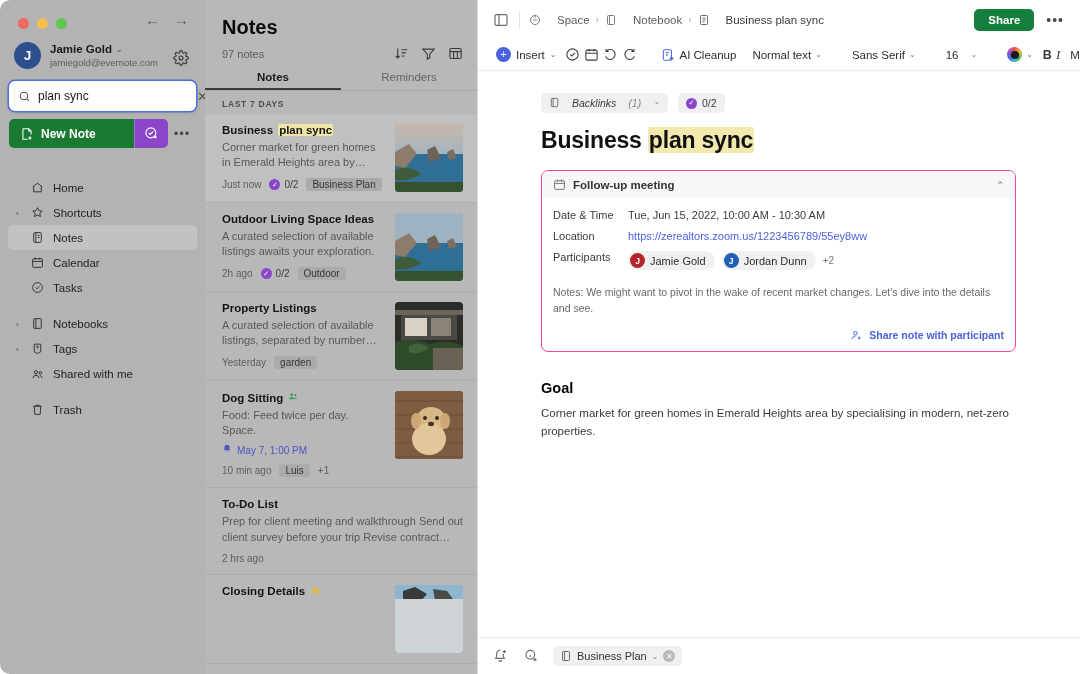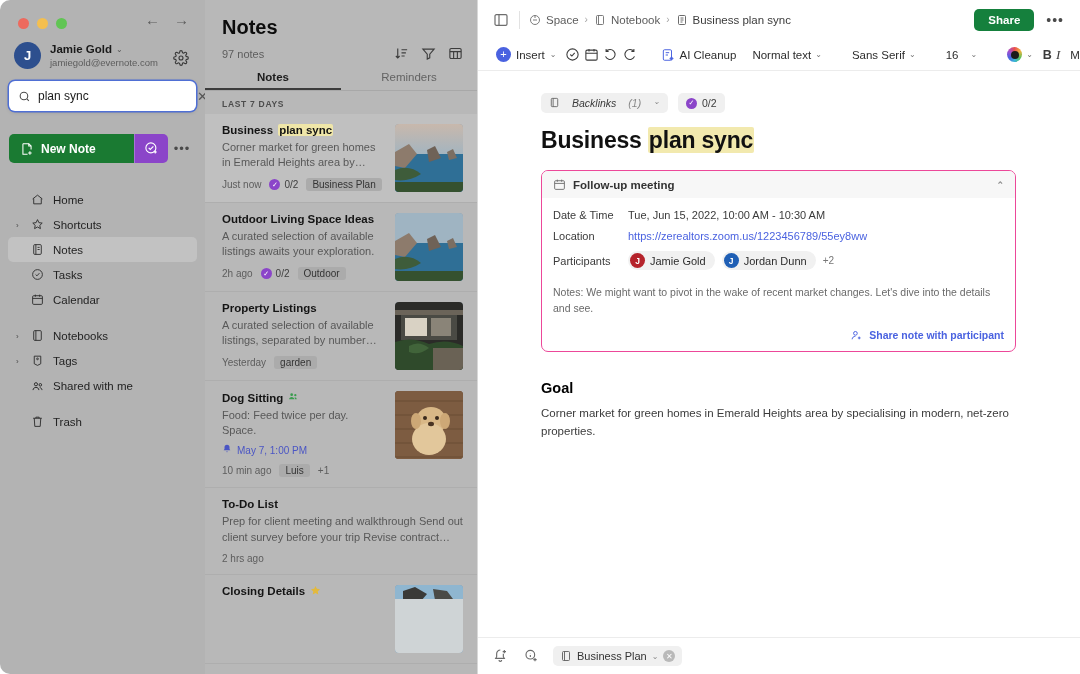--- a/index.html
+++ b/index.html
@@ -81,22 +81,22 @@
     font-family: "Liberation Sans", sans-serif;
     font-size: 12px; color: #1a1a1a;
     margin-left: 7px; flex: 1; height: 100%;
   }
   .clear-x {
     color: #555; font-size: 13px; cursor: pointer;
     line-height: 1; padding-left: 4px;
   }
 
   .actionrow {
-    display: flex; align-items: flex-end;
-    margin: 8px 9px 12px 9px; height: 44px;
+    display: flex; align-items: flex-start;
+    margin: 8px 9px 0 9px; height: 44px;
   }
   .newnote {
     flex: 1; height: 29px;
     background: #1a7a32;
     color: #fff;
     border-radius: 5px 0 0 5px;
     display: flex; align-items: center; gap: 7px;
     padding-left: 11px;
     font-size: 12px; font-weight: 600;
     cursor: pointer;
@@ -257,21 +257,21 @@
   }
   .ed-sidebtn {
     width: 19px; height: 19px; color: #6d6d6d; cursor: pointer;
     display: flex; align-items: center; justify-content: center;
   }
   .ed-divider { width: 1px; height: 18px; background: #e2e2e2; }
   .crumbs {
     display: flex; align-items: center; gap: 6px;
     font-size: 11.5px; color: #5d5d5d; flex: 1;
   }
-  .crumb { display: flex; align-items: center; gap: 5px; cursor: pointer; }
+  .crumb { display: flex; align-items: center; gap: 16px; cursor: pointer; }
   .crumb.last { color: #3b3b3b; }
   .crumb-sep { color: #a5a5a5; font-size: 10px; }
   .share-btn {
     background: #15803d; color: #fff;
     font-size: 11.5px; font-weight: 600;
     border-radius: 5px; padding: 5px 14px;
     cursor: pointer; border: none;
     font-family: "Liberation Sans", sans-serif;
     text-align: right;
   }
@@ -353,21 +353,21 @@
   }
   .meet-head {
     background: #f7f7f7; height: 27px;
     display: flex; align-items: center;
     padding: 0 11px; gap: 7px;
     font-size: 11.5px; color: #333; font-weight: 600;
   }
   .meet-head .spacer { flex: 1; }
   .meet-head .chev-up { color: #8d8d8d; font-size: 9px; cursor: pointer; }
   .meet-body { padding: 11px 11px 9px 11px; }
-  .mrow { display: flex; align-items: center; margin-bottom: 9px; font-size: 11px; }
+  .mrow { display: flex; align-items: flex-start; margin-bottom: 9px; font-size: 11px; }
   .mlabel { width: 75px; color: #3b3b3b; flex-shrink: 0; }
   .mval { color: #3b3b3b; }
   .mval.link { color: #4a62e0; cursor: pointer; }
   .ppl { display: flex; align-items: center; gap: 7px; }
   .person {
     display: flex; align-items: center; gap: 5px;
     background: #f1f1f1; border-radius: 11px;
     padding: 2px 9px 2px 2px; font-size: 11px; color: #2d2d2d;
     cursor: pointer;
   }
@@ -500,35 +500,35 @@
               <rect x="5" y="3" width="14" height="18" rx="2"></rect>
               <path d="M9 3v18M12 8h4M12 12h4"></path>
             </svg>
         </span>
         <span>Notes</span>
       </div>
 
       <div class="navitem">
         <span class="nicon">
           <svg viewBox="0 0 24 24" fill="none" stroke="currentColor" stroke-width="1.7" width="13" height="13">
-              <circle cx="12" cy="12" r="9"></circle>
-              <path d="M8.5 12l2.5 2.5 4.5-5"></path>
-            </svg>
-        </span>
-        <span>Tasks</span>
+              <rect x="3" y="5" width="18" height="16" rx="2"></rect>
+              <path d="M3 10h18M8 3v4M16 3v4"></path>
+            </svg>
+        </span>
+        <span>Calendar</span>
       </div>
 
       <div class="navitem">
         <span class="nicon">
           <svg viewBox="0 0 24 24" fill="none" stroke="currentColor" stroke-width="1.7" width="13" height="13">
-              <rect x="3" y="5" width="18" height="16" rx="2"></rect>
-              <path d="M3 10h18M8 3v4M16 3v4"></path>
-            </svg>
-        </span>
-        <span>Calendar</span>
+              <circle cx="12" cy="12" r="9"></circle>
+              <path d="M8.5 12l2.5 2.5 4.5-5"></path>
+            </svg>
+        </span>
+        <span>Tasks</span>
       </div>
 
       <div class="navgap"></div>
 
       <div class="navitem">
         <span class="twisty">›</span>
         <span class="nicon">
           <svg viewBox="0 0 24 24" fill="none" stroke="currentColor" stroke-width="1.7" width="13" height="13">
               <rect x="5" y="3" width="14" height="18" rx="2"></rect>
               <path d="M9 3v18"></path>

